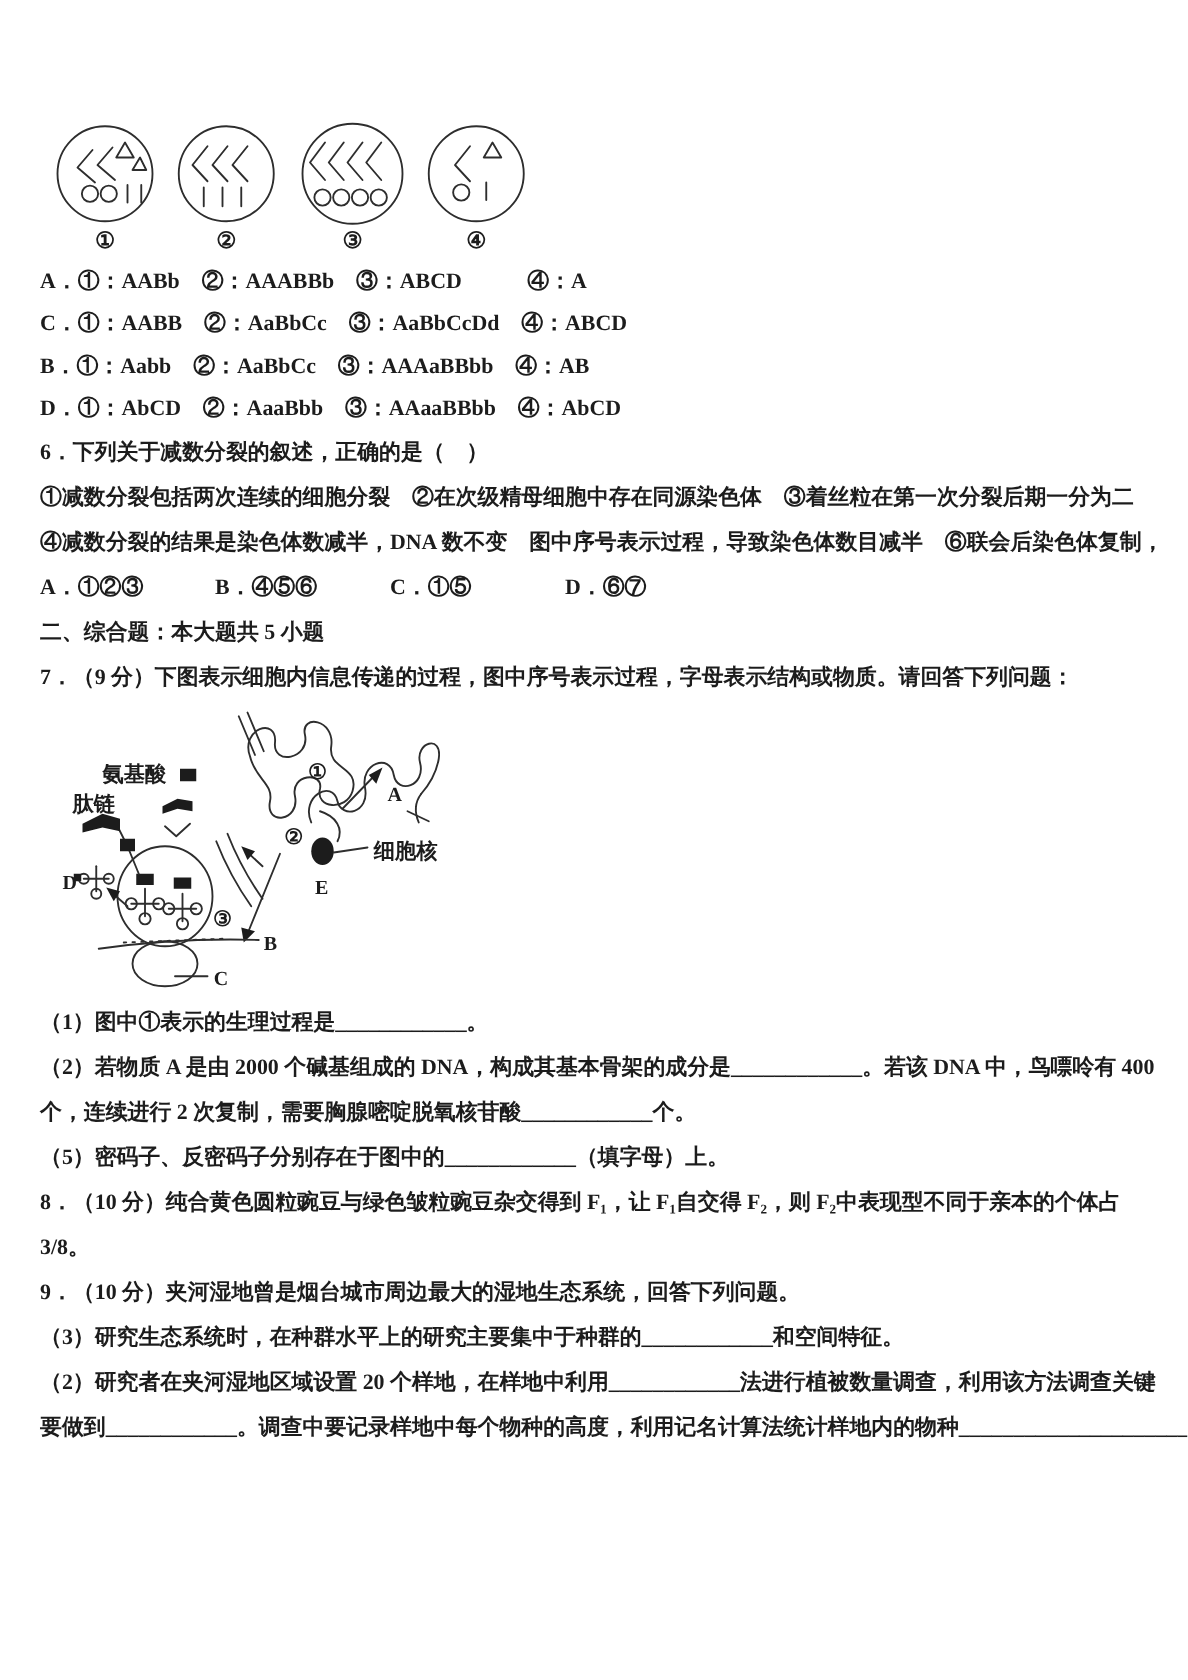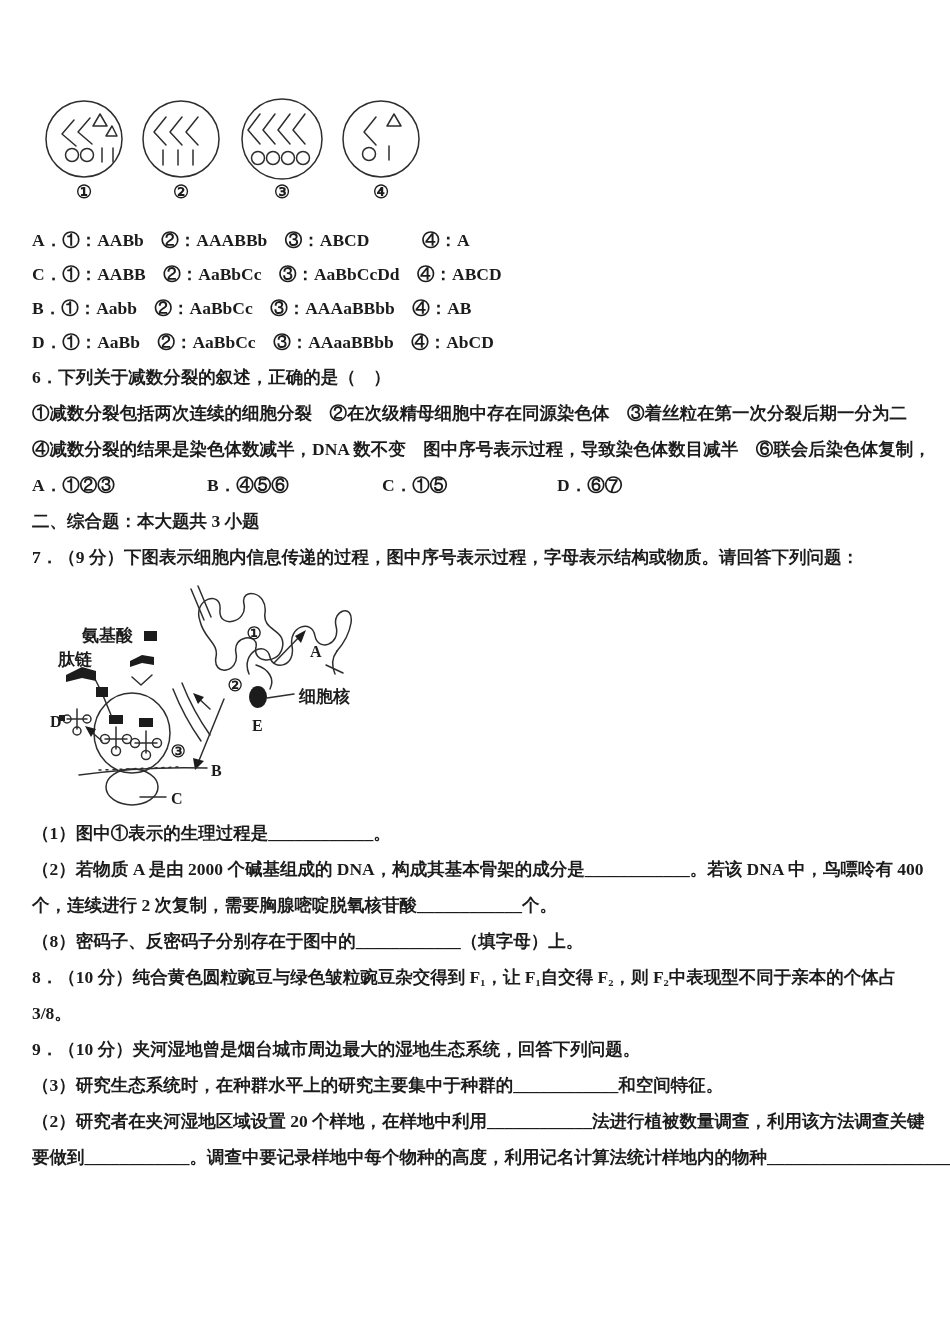--- a/index.html
+++ b/index.html
@@ -10,22 +10,22 @@
     padding:92px 28px 0 32px;
     background:#ffffff;
     color:#1c1c1c;
     font-family:"Liberation Serif","DejaVu Serif",serif;
     font-weight:700;
     font-size:17.5px;
     overflow:hidden;
   }
   p{margin:0;line-height:36px;white-space:nowrap;}
   .opts5 p{line-height:34px;}
-  .opts5{margin-top:16px;}
-  .q6opts{display:flex;line-height:36px;gap:35px;}
+  .opts5{margin-top:0;}
+  .q6opts{display:flex;line-height:36px;}
   .q6opts span{display:inline-block;}
   .q6opts .w{width:140px;}
   svg{display:block;}
   .cells-svg{margin-left:0;}
   .bio-svg{margin-left:12px;margin-top:2px;}
   svg text{font-family:"Liberation Serif","DejaVu Serif",serif;font-weight:700;fill:#1c1c1c;}
   .ink{stroke:#2e2e2e;stroke-width:1.5;fill:none;stroke-linecap:round;stroke-linejoin:round;}
   .fill{fill:#1c1c1c;stroke:none;}
 </style>
 </head>
@@ -79,34 +79,34 @@
     <text x="52" y="106" font-size="18" text-anchor="middle">①</text>
     <text x="149" y="106" font-size="18" text-anchor="middle">②</text>
     <text x="250" y="106" font-size="18" text-anchor="middle">③</text>
     <text x="349" y="106" font-size="18" text-anchor="middle">④</text>
   </svg>
 
   <div class="opts5">
     <p>A．①：AABb　②：AAABBb　③：ABCD　　　④：A</p>
     <p>C．①：AABB　②：AaBbCc　③：AaBbCcDd　④：ABCD</p>
     <p>B．①：Aabb　②：AaBbCc　③：AAAaBBbb　④：AB</p>
-    <p>D．①：AaBb　②：AaBbCc　③：AAaaBBbb　④：AbCD</p>
+    <p>D．①：AbCD　②：AaaBbb　③：AAaaBBbb　④：AbCD</p>
   </div>
 
   <p>6．下列关于减数分裂的叙述，正确的是（　）</p>
   <p>①减数分裂包括两次连续的细胞分裂　②在次级精母细胞中存在同源染色体　③着丝粒在第一次分裂后期一分为二</p>
   <p>④减数分裂的结果是染色体数减半，DNA 数不变　图中序号表示过程，导致染色体数目减半　⑥联会后染色体复制，</p>
   <div class="q6opts">
     <span class="w">A．①②③</span>
     <span class="w">B．④⑤⑥</span>
     <span class="w">C．①⑤</span>
     <span>D．⑥⑦</span>
   </div>
 
-  <p>二、综合题：本大题共 3 小题</p>
+  <p>二、综合题：本大题共 5 小题</p>
 
   <p>7．（9 分）下图表示细胞内信息传递的过程，图中序号表示过程，字母表示结构或物质。请回答下列问题：</p>
 
   <svg class="bio-svg" width="380" height="238" viewBox="0 0 380 238">
 
     <g class="ink">
       <path d="M156,44 C148,22 178,12 176,33 C174,52 204,46 200,27 C196,10 224,14 221,36 C218,55 244,52 238,72 C233,88 208,86 212,70 C215,56 188,58 192,76 C196,96 168,100 172,80 C175,66 160,62 156,44"></path>
       <path d="M212,88 C225,92 231,102 226,112"></path>
       <path d="M147,12 L160,43"></path>
       <path d="M154,9 L167,40"></path>
@@ -205,21 +205,21 @@
     </g>
     <g>
       <line class="ink" x1="58" y1="164" x2="44" y2="152"></line>
       <polygon class="fill" points="41,149 52,152 47,160"></polygon>
     </g>
   </svg>
 
   <p>（1）图中①表示的生理过程是____________。</p>
   <p>（2）若物质 A 是由 2000 个碱基组成的 DNA，构成其基本骨架的成分是____________。若该 DNA 中，鸟嘌呤有 400</p>
   <p>个，连续进行 2 次复制，需要胸腺嘧啶脱氧核苷酸____________个。</p>
-  <p>（8）密码子、反密码子分别存在于图中的____________（填字母）上。</p>
+  <p>（5）密码子、反密码子分别存在于图中的____________（填字母）上。</p>
 
   <p>8．（10 分）纯合黄色圆粒豌豆与绿色皱粒豌豆杂交得到 F₁，让 F₁自交得 F₂，则 F₂中表现型不同于亲本的个体占</p>
   <p>3/8。</p>
 
   <p>9．（10 分）夹河湿地曾是烟台城市周边最大的湿地生态系统，回答下列问题。</p>
   <p>（3）研究生态系统时，在种群水平上的研究主要集中于种群的____________和空间特征。</p>
   <p>（2）研究者在夹河湿地区域设置 20 个样地，在样地中利用____________法进行植被数量调查，利用该方法调查关键</p>
   <p>要做到____________。调查中要记录样地中每个物种的高度，利用记名计算法统计样地内的物种________________________</p>
 
 </div>

